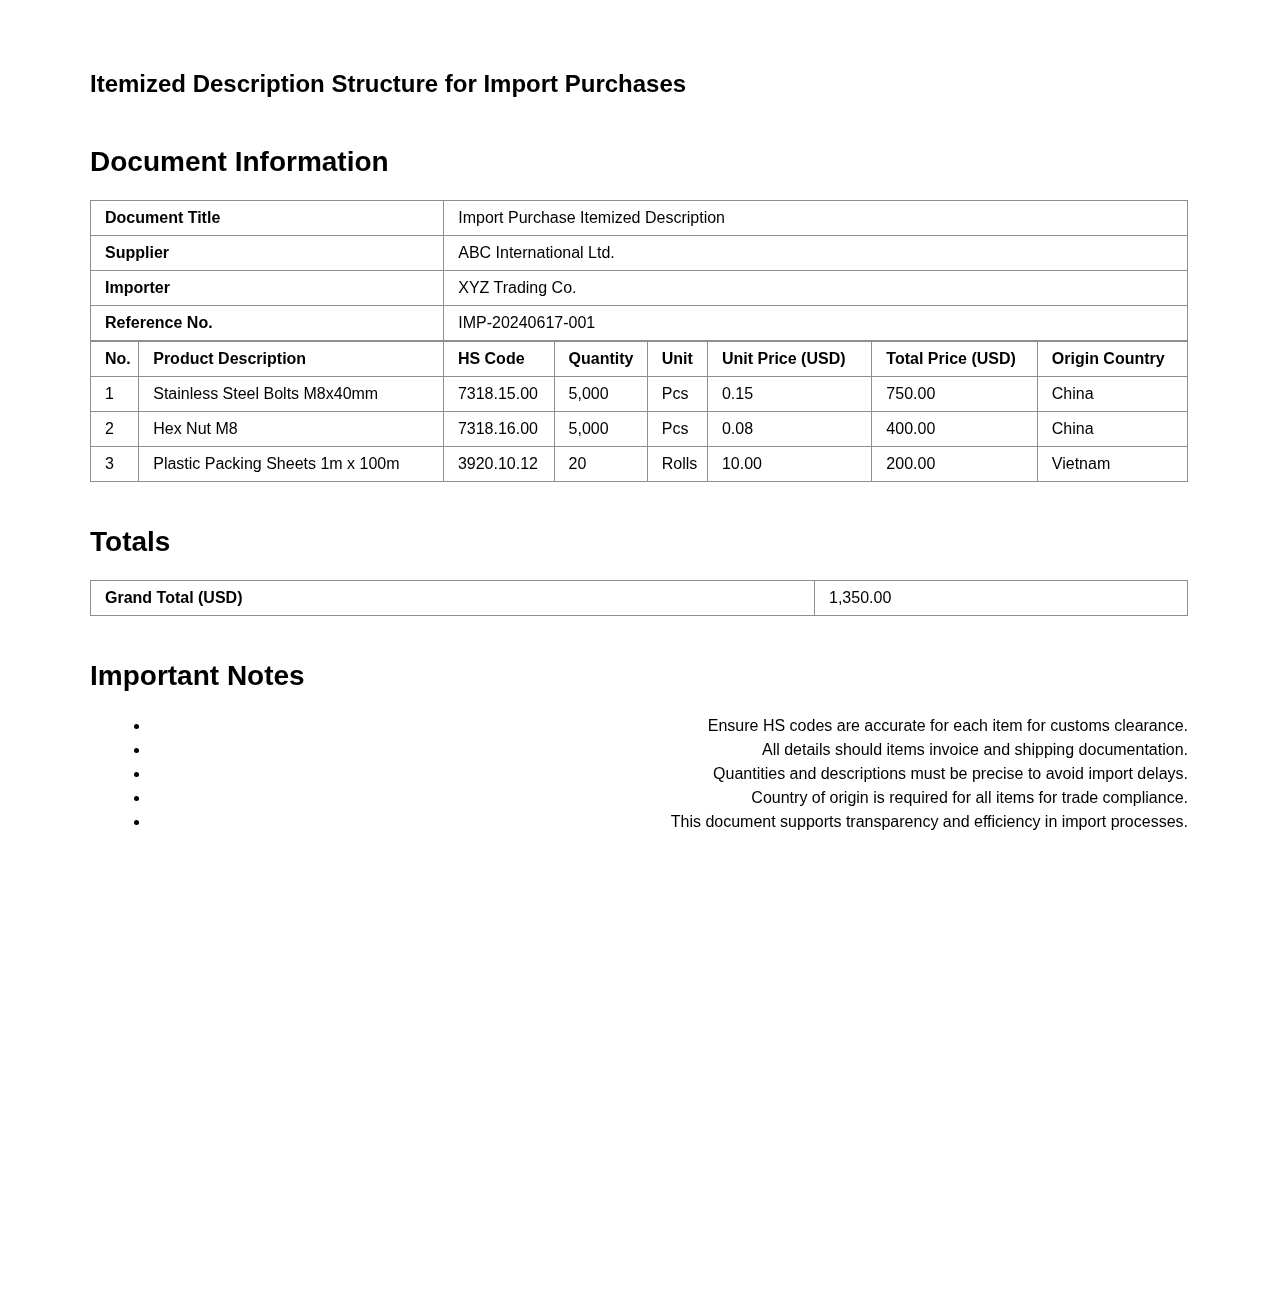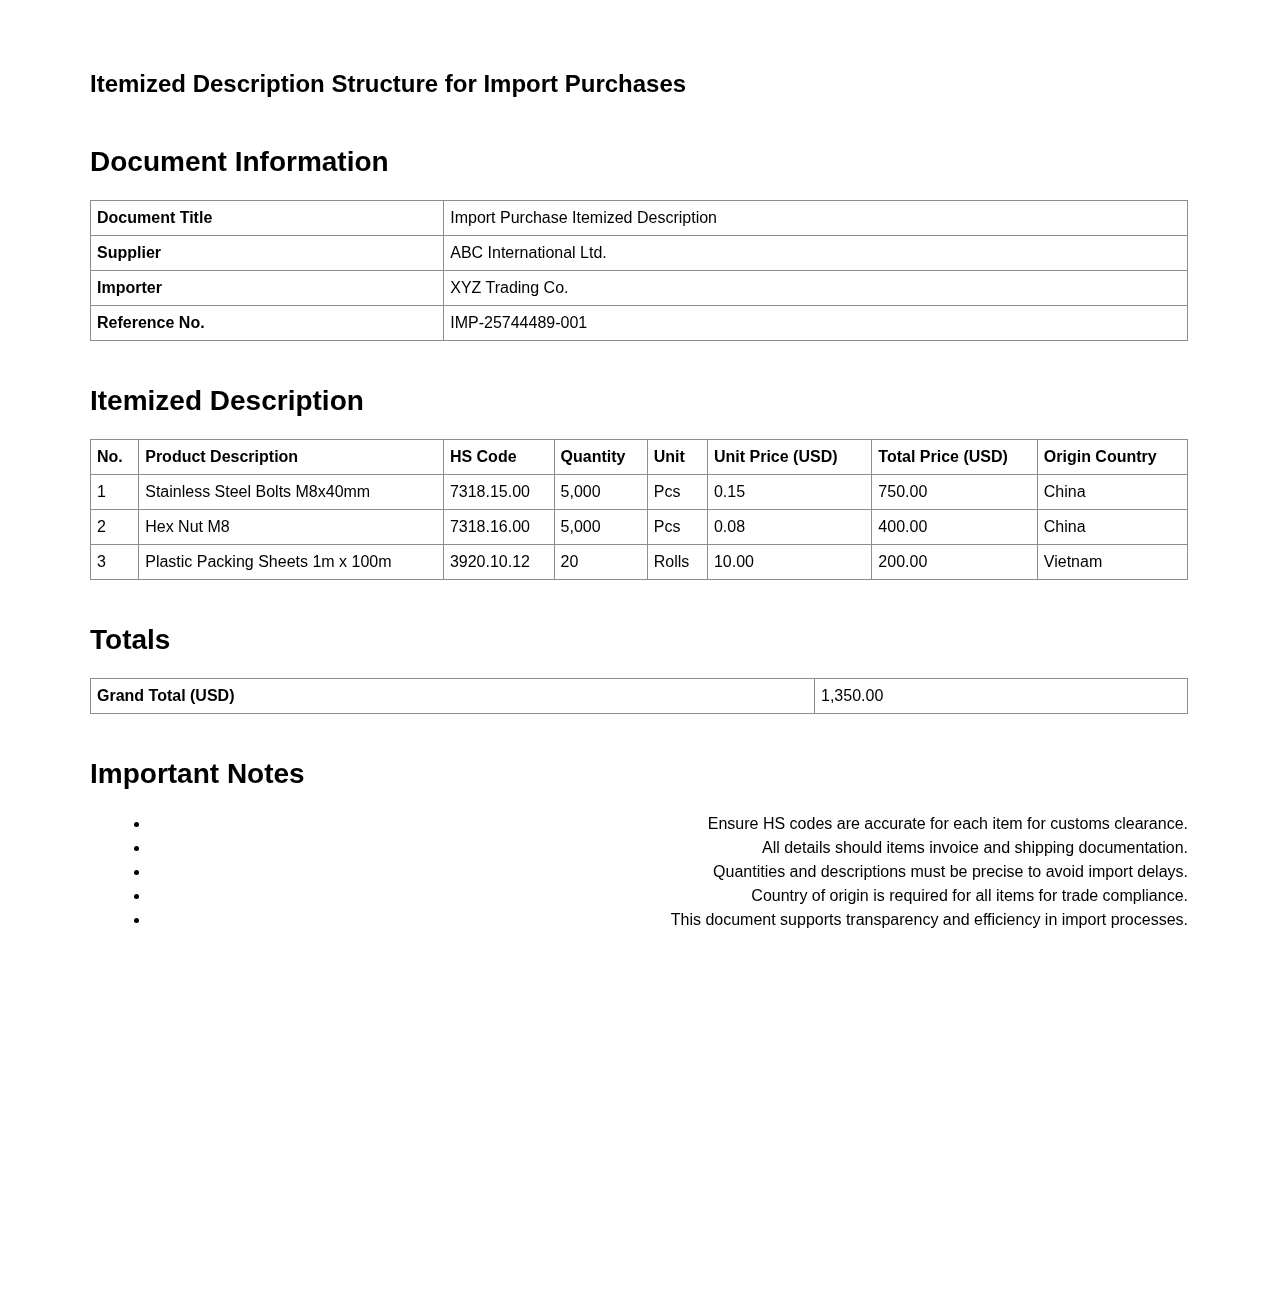--- a/index.html
+++ b/index.html
@@ -30,21 +30,21 @@
     font-weight: bold;
     margin: 44px 0 22px 0;
   }
   table {
     border-collapse: collapse;
     width: 100%;
     table-layout: fixed;
   }
   th, td {
     border: 1px solid var(--border-color);
-    padding: 8px 6px;
+    padding: 8px 14px;
     text-align: left;
     font-size: 16px;
     font-weight: normal;
     vertical-align: middle;
     overflow: hidden;
     white-space: nowrap;
   }
   th { font-weight: bold; }
   
   .kv-label-col   { width: 32.2%; }
@@ -92,26 +92,25 @@
       <tr>
         <th>Supplier</th>
         <td>ABC International Ltd.</td>
       </tr>
       <tr>
         <th>Importer</th>
         <td>XYZ Trading Co.</td>
       </tr>
       <tr>
         <th>Reference No.</th>
-        <td>IMP-25744489-001</td>
+        <td>IMP-20240617-001</td>
       </tr>
     </tbody>
   </table>
 
-  <h2>Itemized Description</h2>
 
   <table>
     <colgroup>
       <col class="col-no">
         <col class="col-desc">
         <col class="col-hs">
         <col class="col-qty">
       <col class="col-unit">
         <col class="col-unitprice">
         <col class="col-totalprice">

